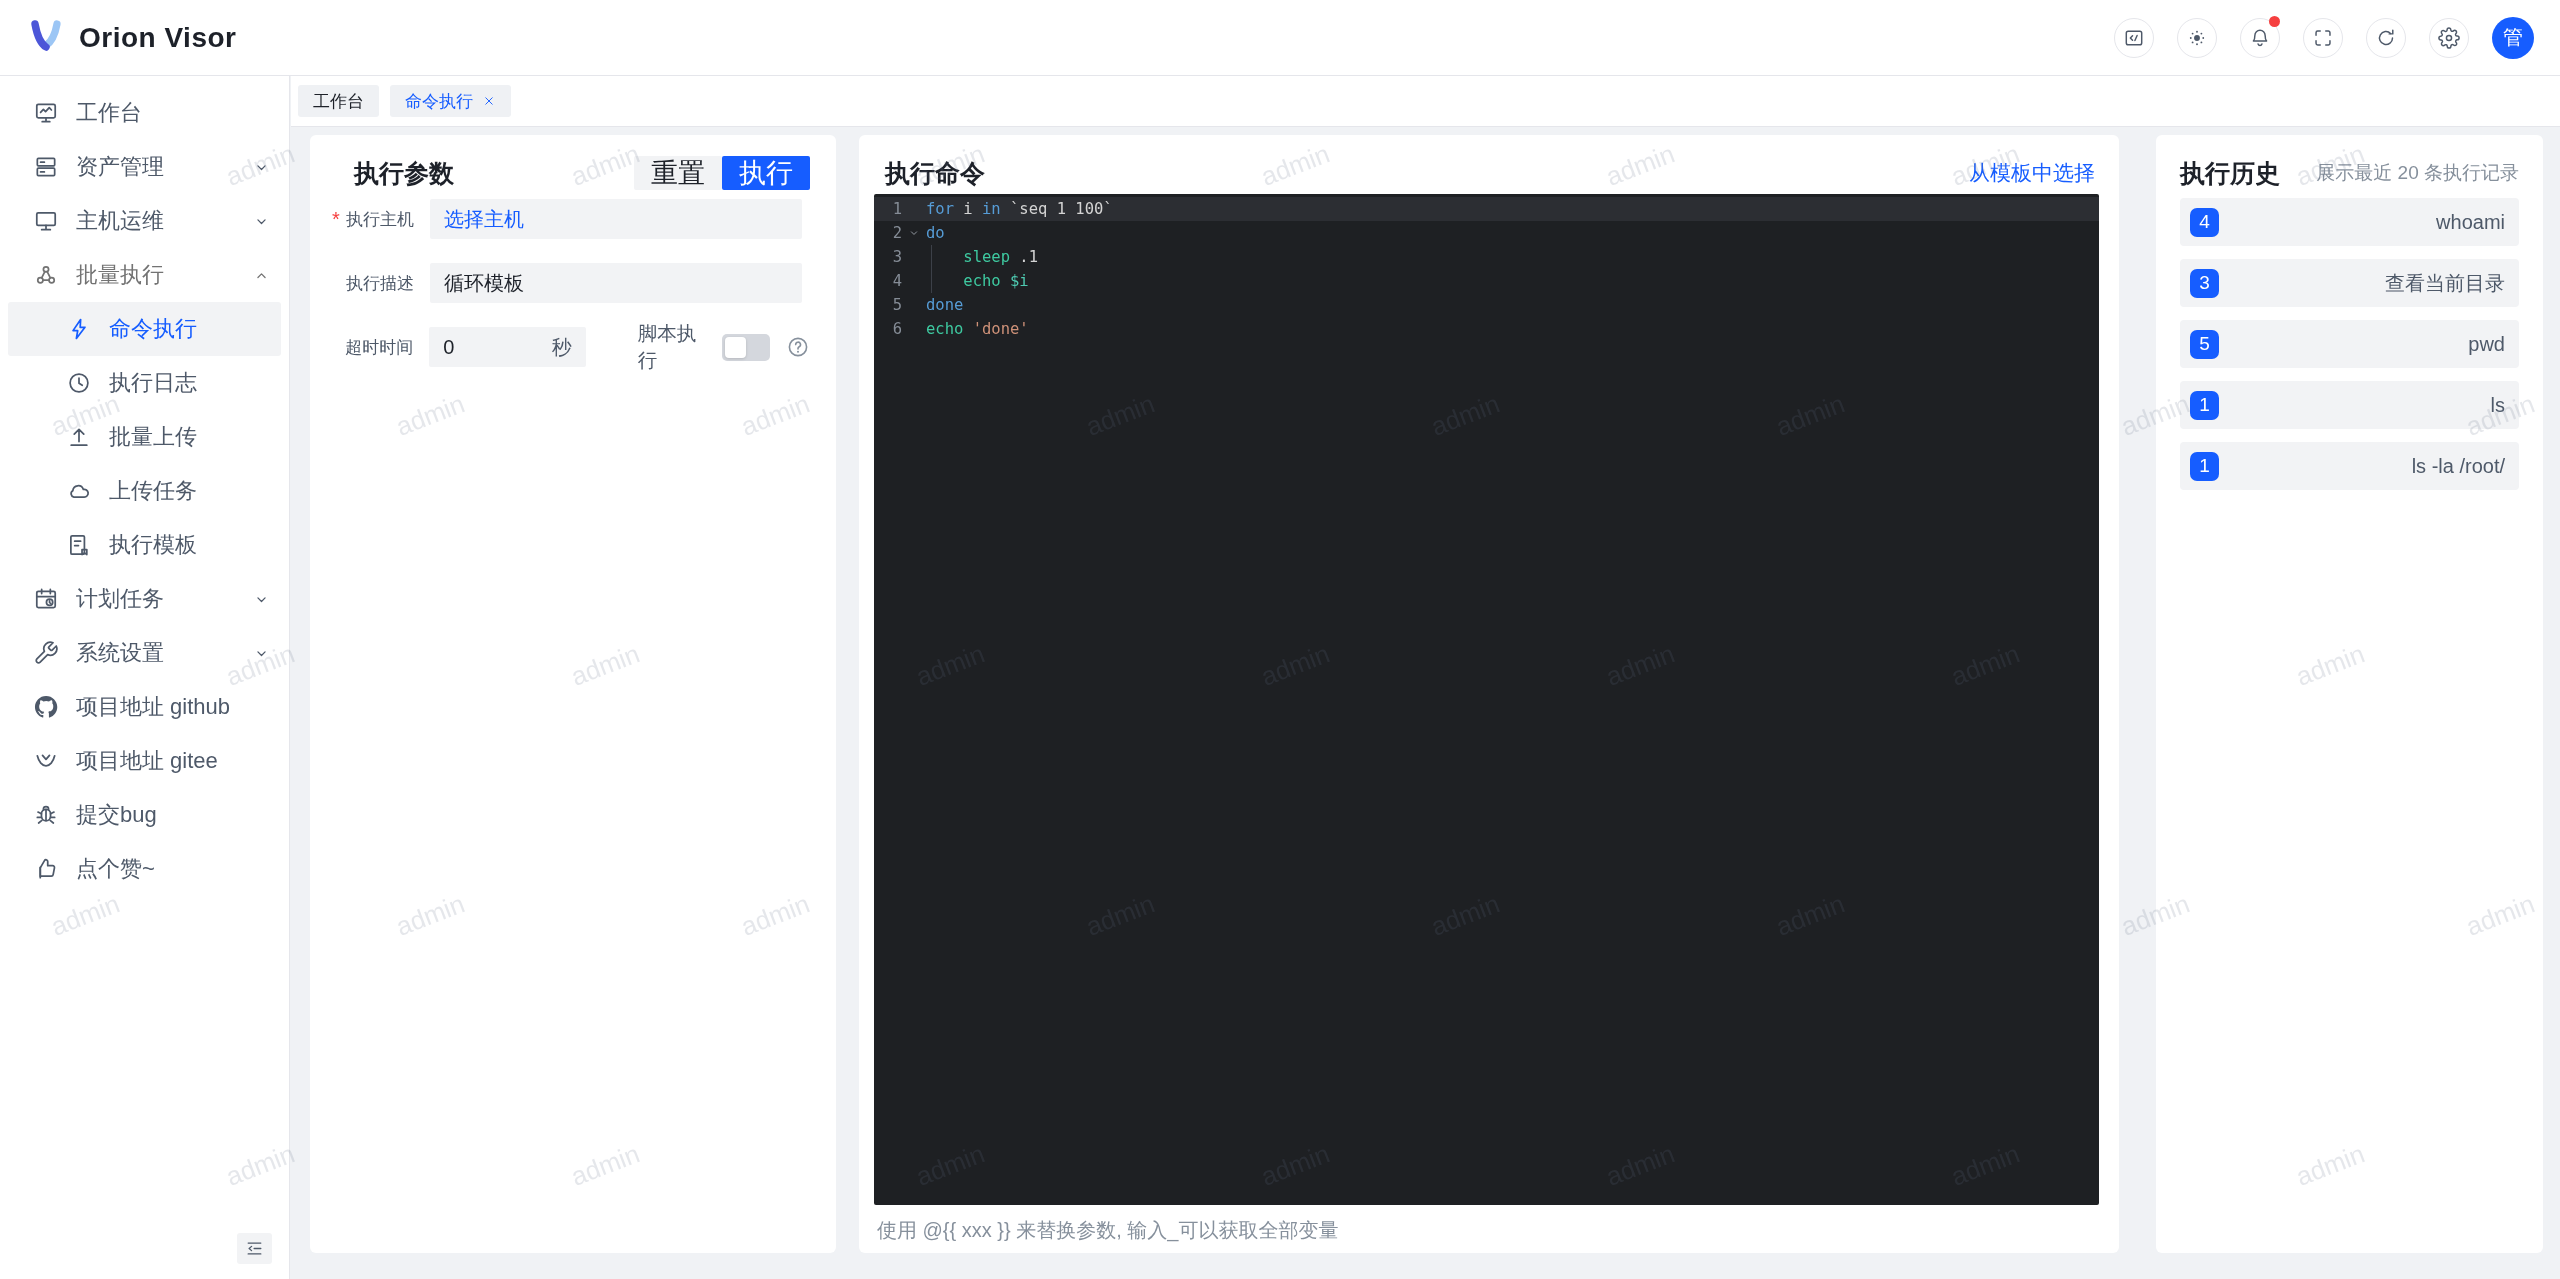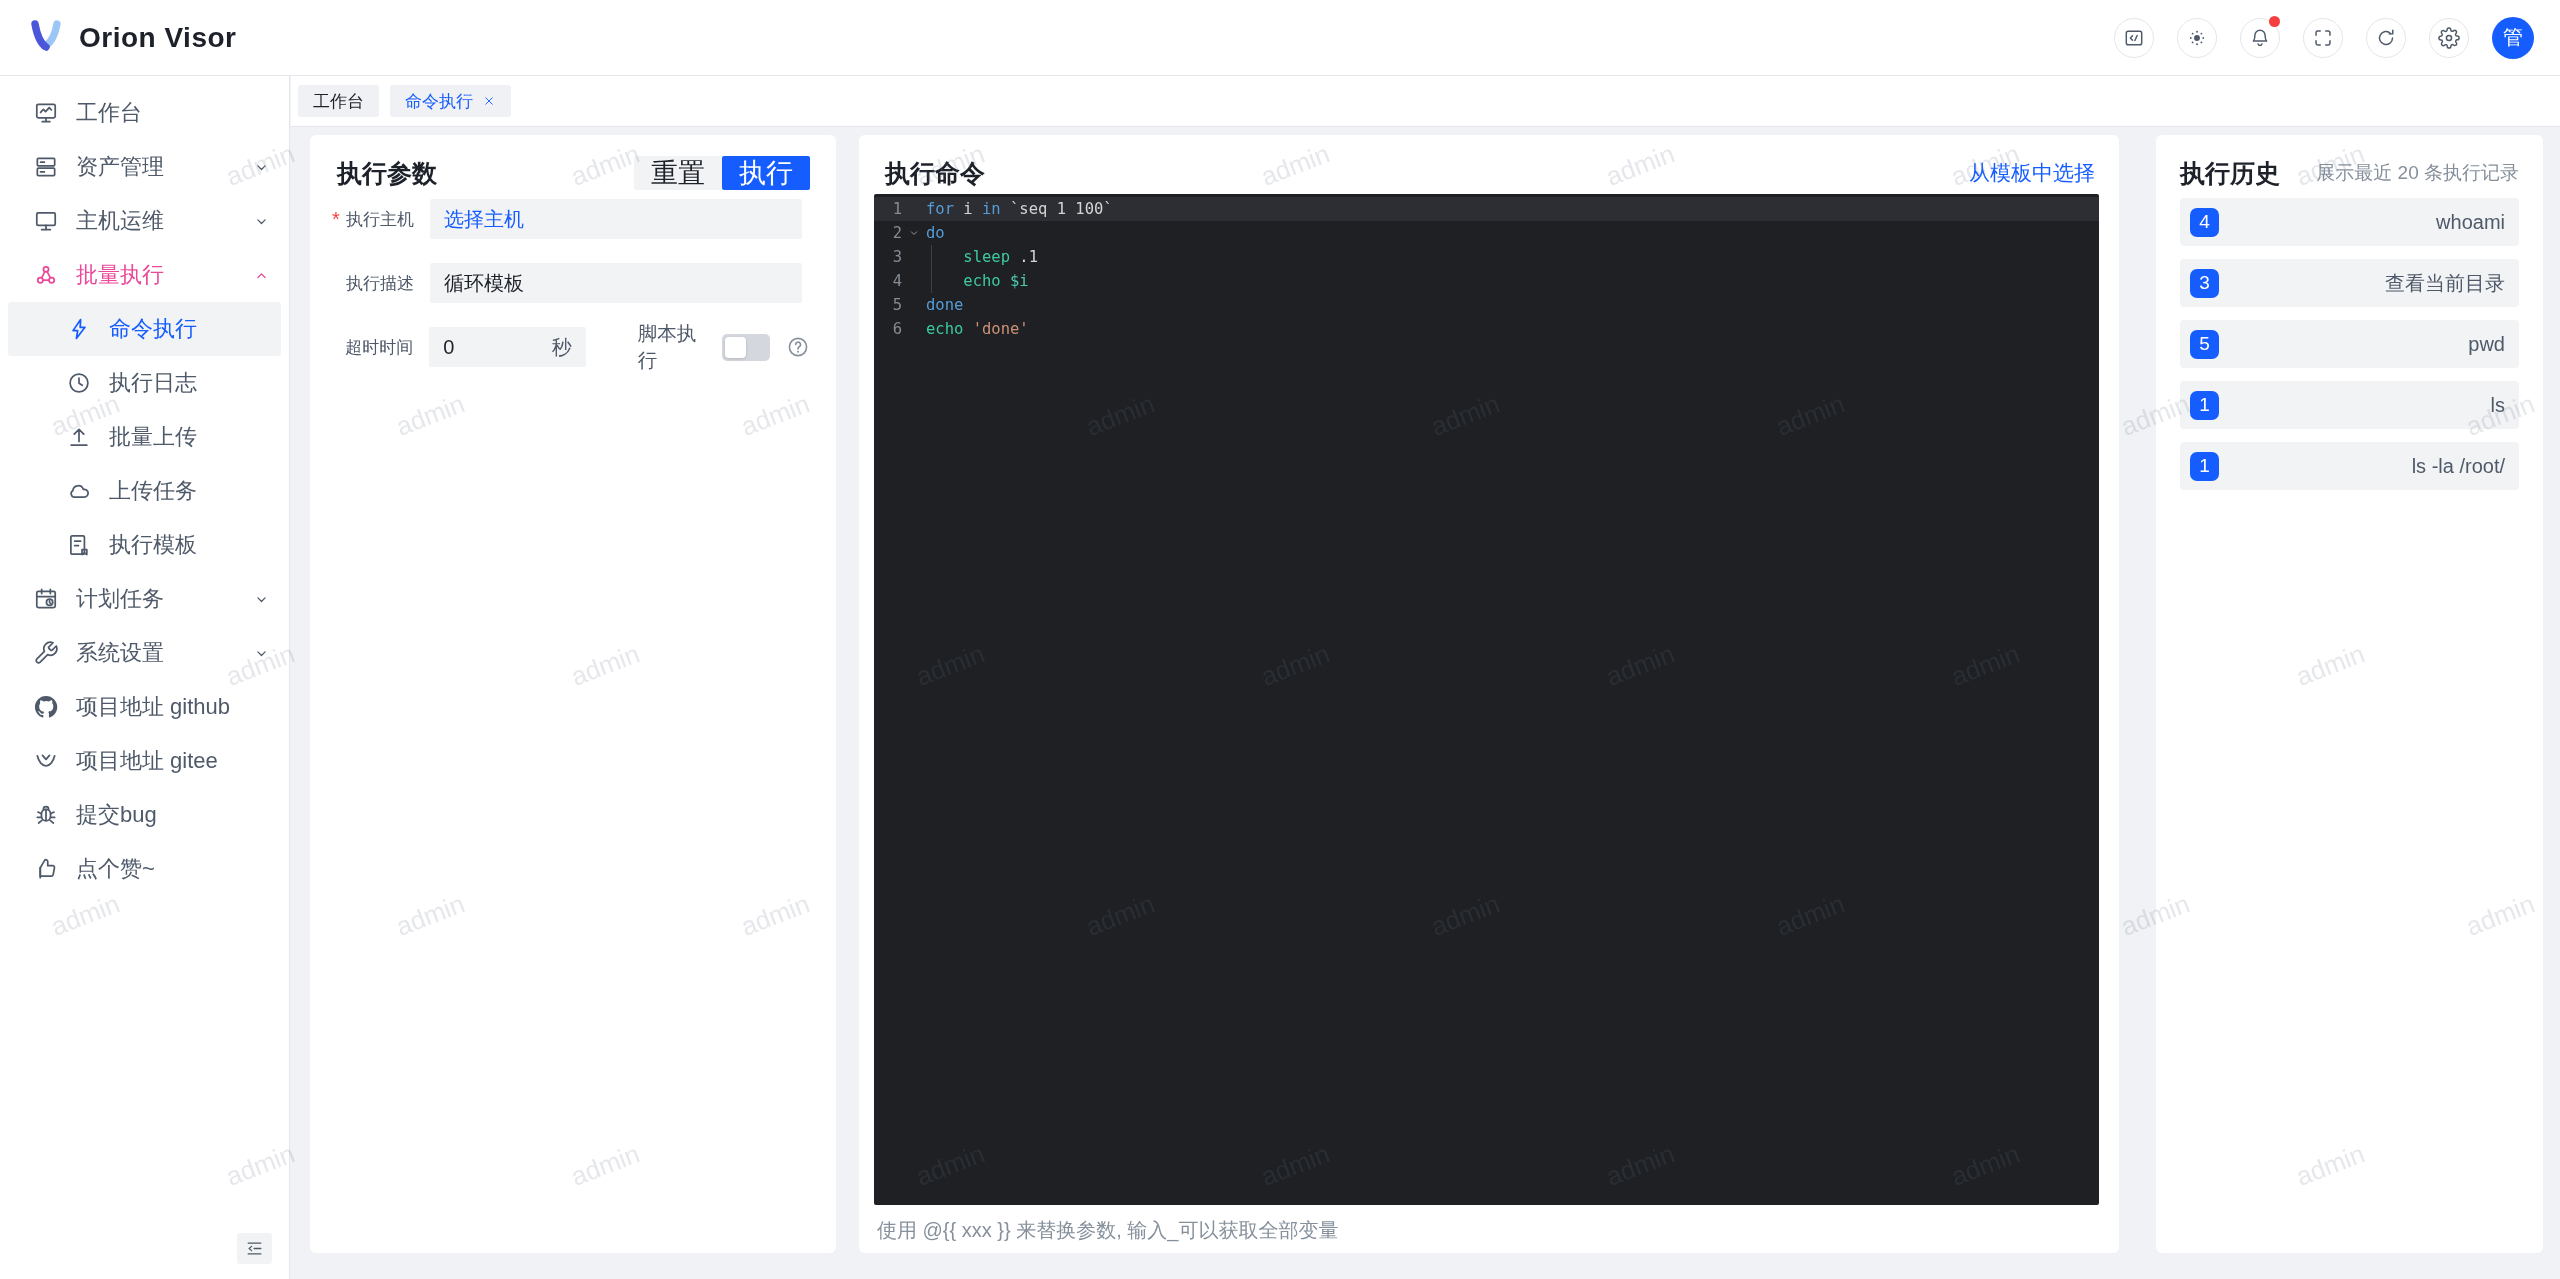--- a/index.html
+++ b/index.html
@@ -22,40 +22,40 @@
   .icon svg { fill:none; stroke:currentColor; stroke-width:1.6; stroke-linecap:round; stroke-linejoin:round; }
   .icon svg .f { fill:currentColor; stroke:none; }
 
   
   .sidebar { position:absolute; top:76px; left:0; bottom:0; width:290px; background:#fff; border-right:1px solid #e5e6eb; z-index:4; }
   .menu { padding-top:10px; }
   .menu-item { height:54px; display:flex; align-items:center; padding:0 18px 0 33px; color:#4e5969; font-size:22px; cursor:pointer; white-space:nowrap; }
   .menu-item .icon svg { width:26px; height:26px; }
   .mi-label { margin-left:17px; flex:1; overflow:hidden; }
   .menu-item.sub { padding-left:66px; }
-  .menu-item.hl { color:#ec4899; }
+  .menu-item.hl { color:#737373; }
   .menu-item.active { background:#f2f3f5; color:#165dff; margin:0 8px; padding-left:58px; border-radius:3px; }
   .chev { margin-left:auto; }
   .chev svg { width:19px !important; height:19px !important; }
   .collapse-btn { position:absolute; right:17px; bottom:15px; width:35px; height:31px; background:#f2f3f5; border-radius:3px; display:flex; align-items:center; justify-content:center; color:#4e5969; cursor:pointer; }
   .collapse-btn svg { width:19px; height:19px; }
 
   
   .tabbar { position:absolute; left:291px; top:76px; right:0; height:51px; background:#fff; border-bottom:1px solid #e5e6eb; display:flex; align-items:center; padding:0 7px; gap:11px; z-index:4; }
   .tab { height:32px; display:flex; align-items:center; padding:0 15px; background:#eff1f4; border-radius:3px; font-size:17px; color:#1d2129; cursor:pointer; }
   .tab.active { color:#165dff; }
   .tab-close { display:inline-flex; margin-left:9px; cursor:pointer; }
   .tab-close svg { width:14px; height:14px; }
 
   
   .panel { position:absolute; top:135px; height:1118px; background:#fff; border-radius:6px; }
   .panel-params  { left:310px;  width:526px; }
   .panel-command { left:859px;  width:1260px; }
   .panel-history { left:2156px; width:387px; }
-  .panel-head { position:absolute; top:20px; left:27px; right:26px; height:36px; display:flex; align-items:center; justify-content:space-between; }
+  .panel-head { position:absolute; top:20px; left:44px; right:26px; height:36px; display:flex; align-items:center; justify-content:space-between; }
   .p-title { font-size:25px; font-weight:700; color:#1d2129; }
 
   
   .btn-group { display:flex; }
   .btn { height:34px; padding:0 17px; font-size:27px; display:flex; align-items:center; border-radius:2px; cursor:pointer; border:none; font-family:inherit; }
   .btn-reset { background:#f2f3f5; color:#1d2129; }
   .btn-run { background:#165dff; color:#fff; }
   .form-row { position:absolute; left:22px; right:26px; display:flex; align-items:center; height:40px; }
   .fr1 { top:64px; } .fr2 { top:128px; } .fr3 { top:192px; }
   .req { width:14px; color:#f53f3f; font-size:20px; }

